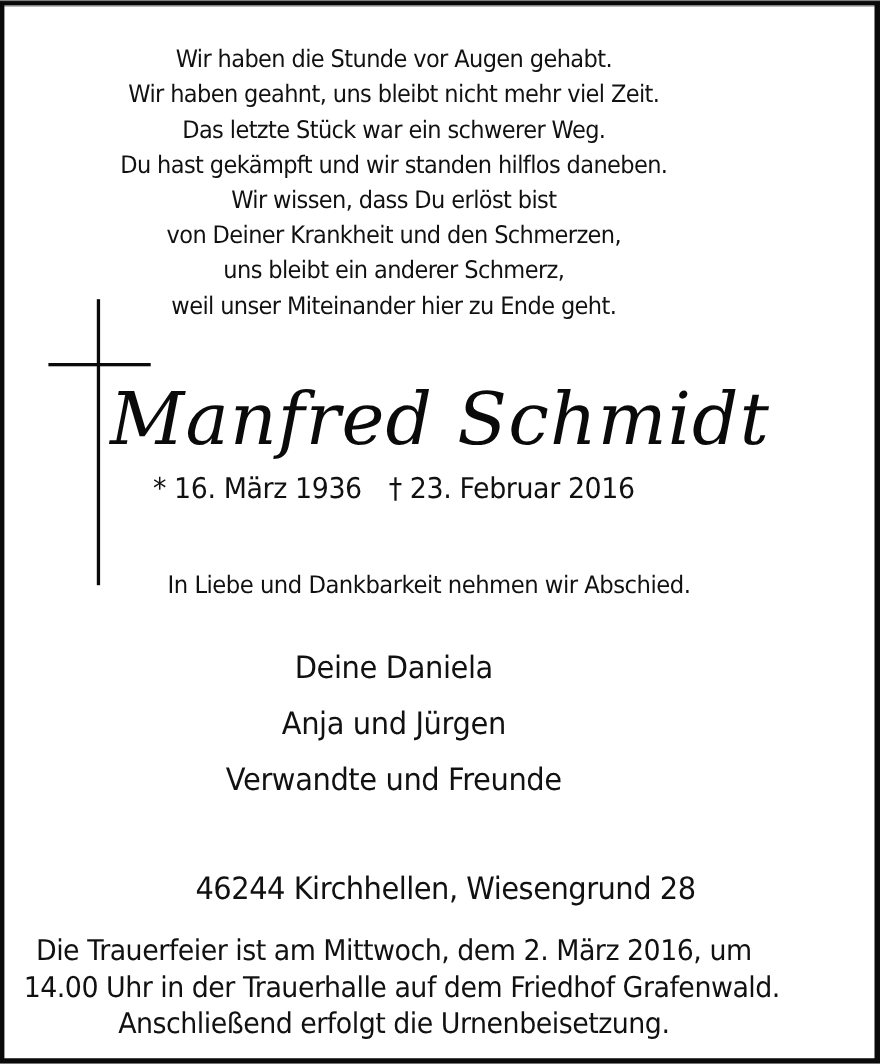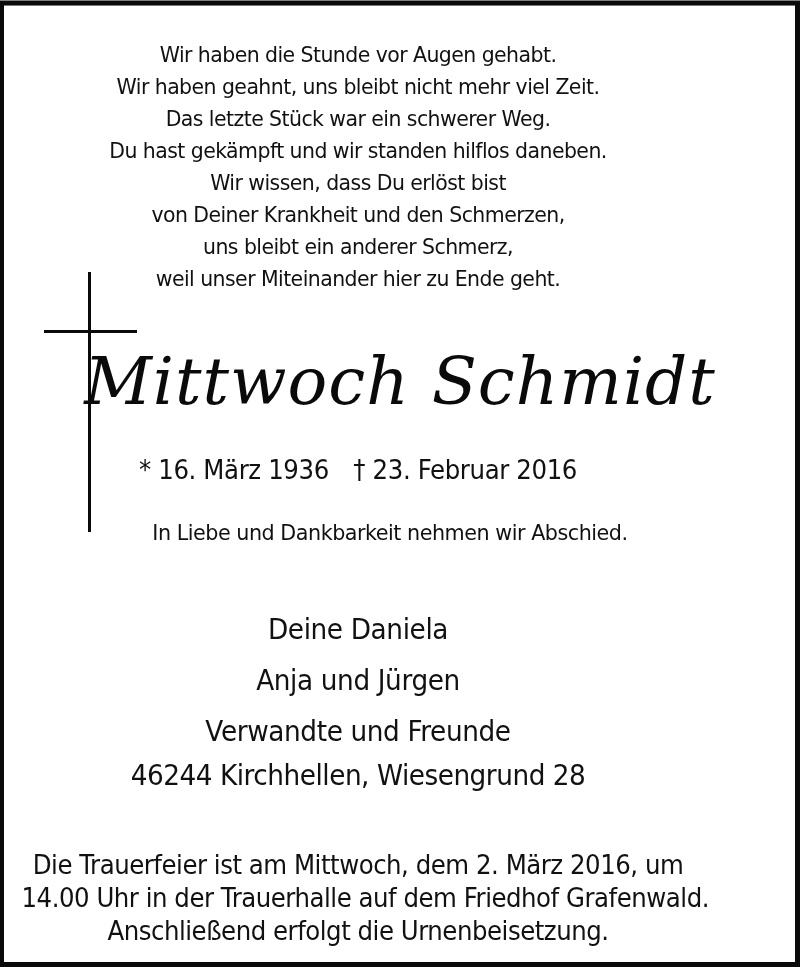--- a/index.html
+++ b/index.html
@@ -91,21 +91,21 @@
       font-style: italic;
       font-size: 66px;
       line-height: 80px;
       letter-spacing: 1px;
       color: #0a0a0a;
       white-space: nowrap;
     }
 
     
     .dates {
-      top: 453px;
+      top: 428px;
       text-align: center;
     }
     .dates .line {
       font-size: 26px;
       line-height: 34px;
       letter-spacing: -0.4px;
       transform: scaleX(0.94);
     }
     .dates .sep {
       display: inline-block;
@@ -119,33 +119,34 @@
     }
     .farewell .line {
       font-size: 22px;
       line-height: 32px;
       letter-spacing: -0.5px;
       transform: scaleX(0.94);
     }
 
     
     .mourners {
-      top: 604px;
+      top: 581px;
     }
     .mourners .line {
       font-size: 28px;
       line-height: 51px;
       letter-spacing: -0.4px;
       transform: scaleX(0.94);
       height: 51px;
     }
 
     
     .address {
-      top: 756px;
+      top: 788px;
+      padding-left: 47px;
     }
     .address .line {
       font-size: 28px;
       line-height: 40px;
       letter-spacing: -0.5px;
       transform: scaleX(0.94);
     }
 
     
     .ceremony {
@@ -173,21 +174,21 @@
   <span class="line">von Deiner Krankheit und den Schmerzen,</span>
   <span class="line">uns bleibt ein anderer Schmerz,</span>
   <span class="line">weil unser Miteinander hier zu Ende geht.</span>
 </div>
 
 <div>
   <div class="cross-v"></div>
   <div class="cross-h"></div>
 </div>
 
-<div class="name">Mittwoch Schmidt</div>
+<div class="name">Manfred Schmidt</div>
 
 <div class="block dates">
   <span class="line"><span>* 16. März 1936</span><span class="sep"></span><span>† 23. Februar 2016</span></span>
 </div>
 
 <div class="block farewell">
   <span class="line">In Liebe und Dankbarkeit nehmen wir Abschied.</span>
 </div>
 
 <div class="block mourners">

